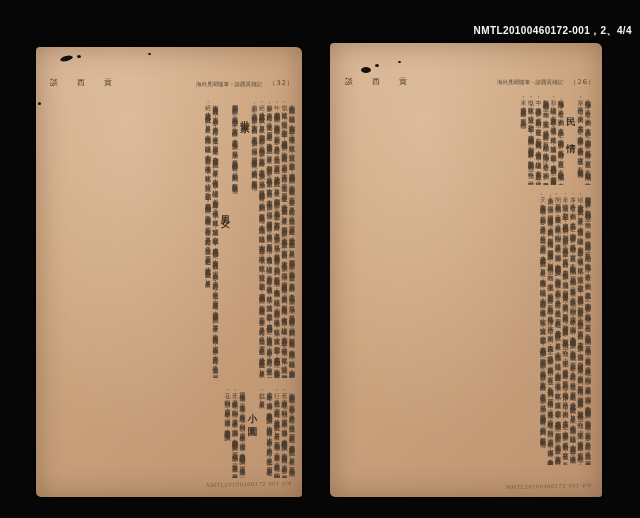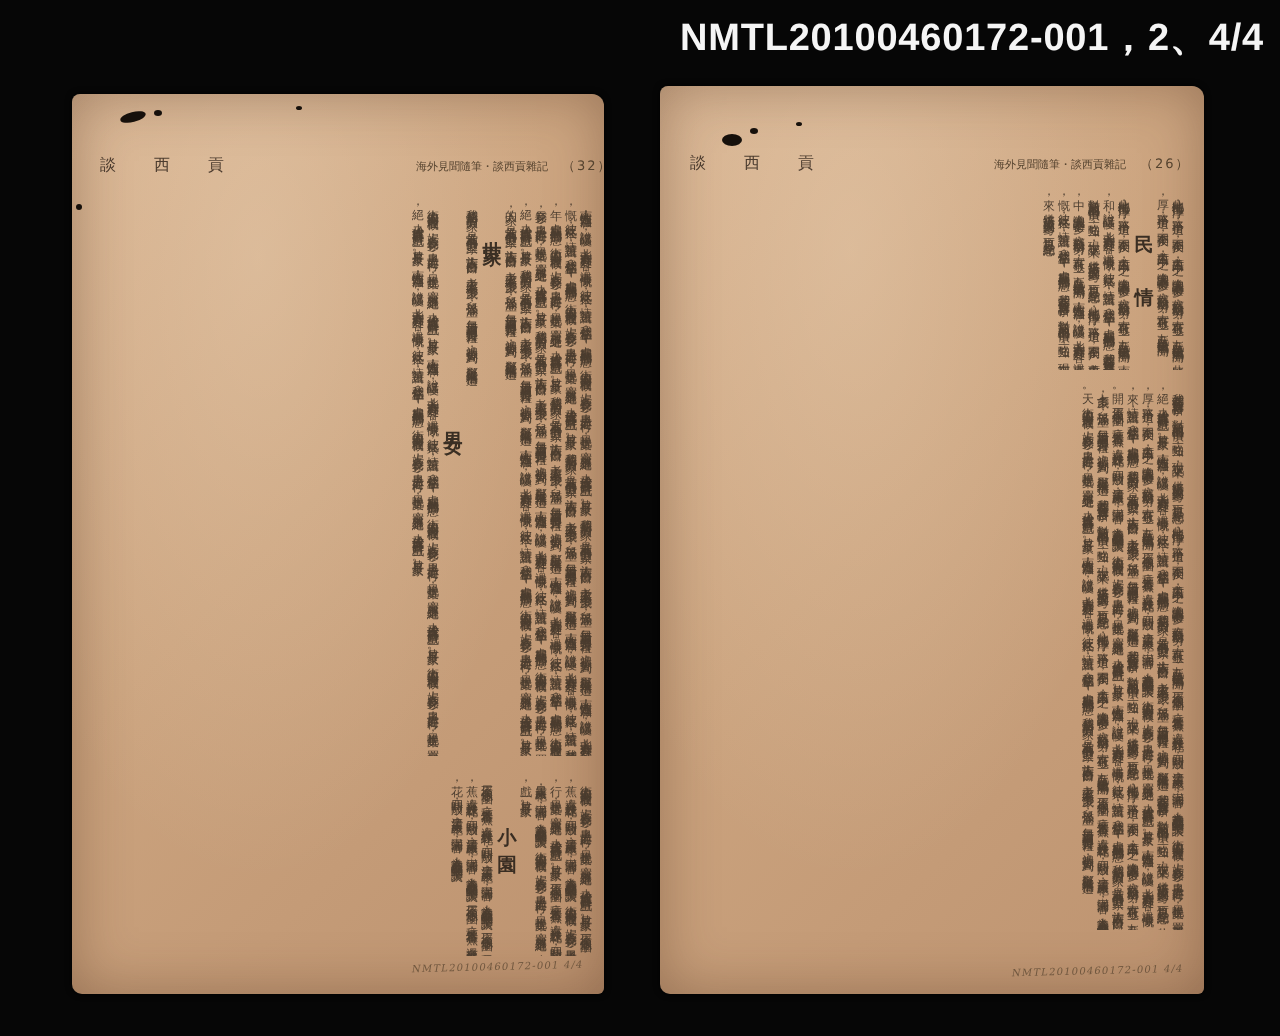--- a/index.html
+++ b/index.html
@@ -3,22 +3,22 @@
 <meta charset="utf-8">
 <style>
   html,body{margin:0;padding:0;}
   body{
     width:640px;height:518px;position:relative;overflow:hidden;
     background:#060606;
     font-family:"Liberation Sans", sans-serif;
   }
   
   .caption{
-    position:absolute;top:6px;right:8px;
-    font-size:19px;font-weight:700;letter-spacing:.4px;
+    position:absolute;top:24px;right:8px;
+    font-size:10px;font-weight:700;letter-spacing:.4px;
     color:#f5f5f5;
     font-family:"Liberation Sans", sans-serif;
   }
   
   .page{
     position:absolute;
     background:
       radial-gradient(ellipse at 35% 18%, rgba(255,240,215,.25), rgba(0,0,0,0) 60%),
       linear-gradient(135deg,#d6b18e 0%,#cba37e 45%,#bd9370 100%);
     box-shadow: inset 0 0 28px rgba(75,45,25,.38), 0 0 3px rgba(0,0,0,.9);
@@ -64,21 +64,21 @@
   .st6{left:398px;top:61px;width:3px;height:2px;}
   .st7{left:38px;top:102px;width:3px;height:3px;}
 </style>
 </head>
 <body>
 
 <div class="caption">NMTL20100460172-001，2、4/4</div>
 
 <div class="page page-left">
   <div class="runhead-title" style="left:14px;top:30px;">談西貢</div>
-  <div class="runhead-series" style="left:172px;top:32px;">
+  <div class="runhead-series" style="left:160px;top:32px;align-items:flex-end;">
     <span>海外見聞隨筆・談西貢雜記</span>
     <span class="pageno">（32）</span>
   </div>
 
   <div class="vtext" style="left:10px;top:53px;width:250px;height:278px;">南方人性情溫和，說話緩慢，北方人則爽直好客，遇事慷慨，彼此往來，情誼甚篤，我們住了半年，處處感到他們的厚意。街上的男女衣著簡樸，婦人多穿長衫，男子赤足而行，早晚趕集，買賣之聲不絕，小孩子成群在巷口嬉戲，一片昇平景象。我們所寄居的人家，是當地有名的世家，一族人丁兩百餘口，老太太已經七十多歲，兒孫滿堂，每日清晨在園中焚香拜祖，禮數十分周到，鄰里往來無不稱道。南方人性情溫和，說話緩慢，北方人則爽直好客，遇事慷慨，彼此往來，情誼甚篤，我們住了半年，處處感到他們的厚意。街上的男女衣著簡樸，婦人多穿長衫，男子赤足而行，早晚趕集，買賣之聲不絕，小孩子成群在巷口嬉戲，一片昇平景象。我們所寄居的人家，是當地有名的世家，一族人丁兩百餘口，老太太已經七十多歲，兒孫滿堂，每日清晨在園中焚香拜祖，禮數十分周到，鄰里往來無不稱道。南方人性情溫和，說話緩慢，北方人則爽直好客，遇事慷慨，彼此往來，情誼甚篤，我們住了半年，處處感到他們的厚意。街上的男女衣著簡樸，婦人多穿長衫，男子赤足而行，早晚趕集，買賣之聲不絕，小孩子成群在巷口嬉戲，一片昇平景象。我們所寄居的人家，是當地有名的世家，一族人丁兩百餘口，老太太已經七十多歲，兒孫滿堂，每日清晨在園中焚香拜祖，禮數十分周到，鄰里往來無不稱道。南方人性情溫和，說話緩慢，北方人則爽直好客，遇事慷慨，彼此往來，情誼甚篤，我們住了半年，處處感到他們的厚意。街上的男女衣著簡樸，婦人多穿長衫，男子赤足而行，早晚趕集，買賣之聲不絕，小孩子成群在巷口嬉戲，一片昇平景象。我們所寄居的人家，是當地有名的世家，一族人丁兩百餘口，老太太已經七十多歲，兒孫滿堂，每日清晨在園中焚香拜祖，禮數十分周到，鄰里往來無不稱道。南方人性情溫和，說話緩慢，北方人則爽直好客，遇事慷慨，彼此往來，情誼甚篤，我們住了半年，處處感到他們的厚意。街上的男女衣著簡樸，婦人多穿長衫，男子赤足而行，早晚趕集，買賣之聲不絕，小孩子成群在巷口嬉戲，一片昇平景象。我們所寄居的人家，是當地有名的世家，一族人丁兩百餘口，老太太已經七十多歲，兒孫滿堂，每日清晨在園中焚香拜祖，禮數十分周到，鄰里往來無不稱道。南方人性情溫和，說話緩慢，北方人則爽直好客，遇事慷慨，彼此往來，情誼甚篤，我們住了半年，處處感到他們的厚意。街上的男女衣著簡樸，婦人多穿長衫，男子赤足而行，早晚趕集，買賣之聲不絕，小孩子成群在巷口嬉戲，一片昇平景象。我們所寄居的人家，是當地有名的世家，一族人丁兩百餘口，老太太已經七十多歲，兒孫滿堂，每日清晨在園中焚香拜祖，禮數十分周到，鄰里往來無不稱道。<br><span class="hd" style="margin-inline-start: 12px; letter-spacing: 3px;">世家</span><br>我們所寄居的人家，是當地有名的世家，一族人丁兩百餘口，老太太已經七十多歲，兒孫滿堂，每日清晨在園中焚香拜祖，禮數十分周到，鄰里往來無不稱道。<br><span class="hd" style="margin-inline-start: 108px; letter-spacing: 3px;">男女</span><br>街上的男女衣著簡樸，婦人多穿長衫，男子赤足而行，早晚趕集，買賣之聲不絕，小孩子成群在巷口嬉戲，一片昇平景象。南方人性情溫和，說話緩慢，北方人則爽直好客，遇事慷慨，彼此往來，情誼甚篤，我們住了半年，處處感到他們的厚意。街上的男女衣著簡樸，婦人多穿長衫，男子赤足而行，早晚趕集，買賣之聲不絕，小孩子成群在巷口嬉戲，一片昇平景象。街上的男女衣著簡樸，婦人多穿長衫，男子赤足而行，早晚趕集，買賣之聲不絕，小孩子成群在巷口嬉戲，一片昇平景象。南方人性情溫和，說話緩慢，北方人則爽直好客，遇事慷慨，彼此往來，情誼甚篤，我們住了半年，處處感到他們的厚意。街上的男女衣著簡樸，婦人多穿長衫，男子赤足而行，早晚趕集，買賣之聲不絕，小孩子成群在巷口嬉戲，一片昇平景象。</div>
 
   <div class="vtext" style="left:10px;top:341px;width:250px;height:90px;">街上的男女衣著簡樸，婦人多穿長衫，男子赤足而行，早晚趕集，買賣之聲不絕，小孩子成群在巷口嬉戲，一片昇平景象。屋後有一個小園，種着木瓜香蕉，還有幾株紅花，四時開放，清晨露水未乾，滿園清香，主人常邀我們在園中喝茶談天。街上的男女衣著簡樸，婦人多穿長衫，男子赤足而行，早晚趕集，買賣之聲不絕，小孩子成群在巷口嬉戲，一片昇平景象。屋後有一個小園，種着木瓜香蕉，還有幾株紅花，四時開放，清晨露水未乾，滿園清香，主人常邀我們在園中喝茶談天。街上的男女衣著簡樸，婦人多穿長衫，男子赤足而行，早晚趕集，買賣之聲不絕，小孩子成群在巷口嬉戲，一片昇平景象。<br><span class="hd" style="margin-inline-start: 17px; letter-spacing: 15px;">小園</span><br>屋後有一個小園，種着木瓜香蕉，還有幾株紅花，四時開放，清晨露水未乾，滿園清香，主人常邀我們在園中喝茶談天。屋後有一個小園，種着木瓜香蕉，還有幾株紅花，四時開放，清晨露水未乾，滿園清香，主人常邀我們在園中喝茶談天。屋後有一個小園，種着木瓜香蕉，還有幾株紅花，四時開放，清晨露水未乾，滿園清香，主人常邀我們在園中喝茶談天。</div>
 
   <div class="note" style="left:170px;top:434px;">NMTL20100460172-001  4/4</div>
 </div>

